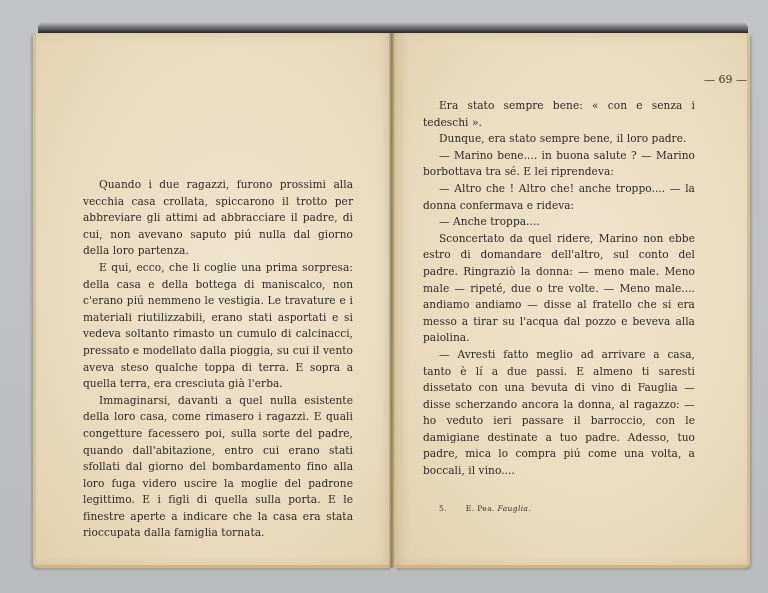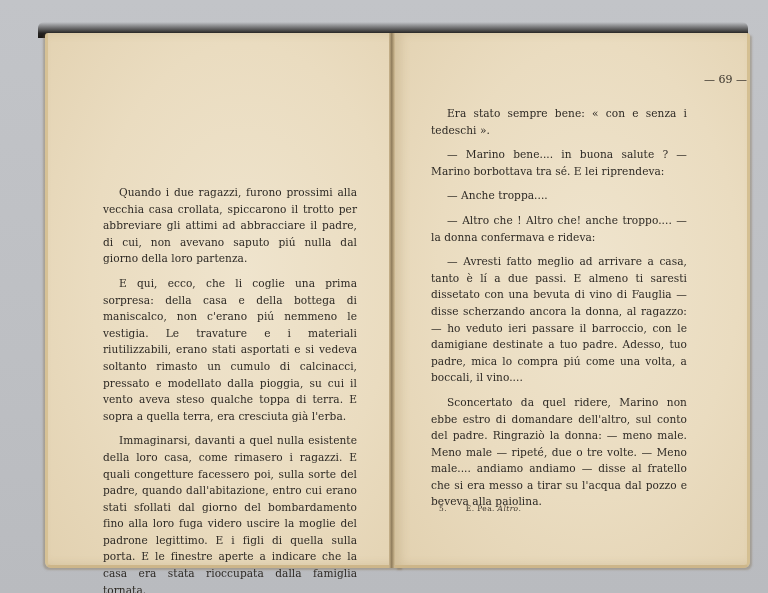--- a/index.html
+++ b/index.html
@@ -15,42 +15,42 @@
   }
   .book {
     position: absolute; left: 33px; top: 33px; width: 716px; height: 536px;
   }
   .page {
     position: absolute; top: 0; height: 532px;
     background: radial-gradient(ellipse at 55% 45%, #efe4cd 0%, #eadcc0 55%, #e2d1b0 100%);
     color: #2e2a25;
   }
   .page.left {
-    left: 12px; width: 356px;
+    left: 0; width: 356px;
     border-left: 3px solid #d6c195;
     border-bottom: 3px solid #cdb68a;
     border-radius: 3px 0 0 6px;
     box-shadow: inset -6px 0 10px rgba(140,110,60,0.18), -2px 2px 2px rgba(120,100,70,0.35);
   }
   .page.right {
     left: 362px; width: 352px;
     border-right: 3px solid #d4bf92;
     border-bottom: 3px solid #cdb68a;
     border-radius: 0 3px 6px 0;
     box-shadow: inset 6px 0 10px rgba(140,110,60,0.18), 2px 2px 2px rgba(120,100,70,0.35);
   }
   .gutter {
     position: absolute; left: 356px; top: 0; width: 6px; height: 535px;
     background: linear-gradient(90deg, #cbb68e 0%, #8f7c5c 45%, #a4906c 60%, #d3bf98 100%);
   }
   .text {
     position: absolute; font-size: 10.6px; line-height: 16.6px;
     text-align: justify; letter-spacing: 0.05px;
   }
-  .text p { margin: 8px; text-indent: 16px; }
+  .text p { margin: 0; text-indent: 16px; }
   .left .text { left: 47px; top: 143px; width: 270px; }
   .right .text { left: 28px; top: 64px; width: 272px; }
   .pagenum {
     position: absolute; left: 0; width: 100%; top: 40px;
     text-align: right; font-size: 11px; color: #3a342c;
   }
   .gap { height: 30px; }
   .footer {
     position: absolute; left: 44px; top: 471px;
     font-size: 7.5px; color: #3a342c; letter-spacing: 0.4px;
@@ -72,28 +72,29 @@
       <p>Immaginarsi, davanti a quel nulla esistente della loro casa, come rimasero i ragazzi. E quali congetture facessero poi, sulla sorte del padre, quando dall'abitazione, entro cui erano stati sfollati dal giorno del bombardamento fino alla loro fuga videro uscire la moglie del padrone legittimo. E i figli di quella sulla porta. E le finestre aperte a indicare che la casa era stata rioccupata dalla famiglia tornata.</p>
     </div>
   </div>
 
   <div class="gutter"></div>
 
   <div class="page right">
     <div class="pagenum">— 69 —</div>
     <div class="text">
       <p>Era stato sempre bene: « con e senza i tedeschi ».</p>
+      <p>Dunque, era stato sempre bene, il loro padre.</p>
       <p>— Marino bene.... in buona salute ? — Marino borbottava tra sé. E lei riprendeva:</p>
+      <p>— Altro che ! Altro che! anche troppo.... — la donna confermava e rideva:</p>
       <p>— Anche troppa....</p>
-      <p>— Altro che ! Altro che! anche troppo.... — la donna confermava e rideva:</p>
+      <p>Sconcertato da quel ridere, Marino non ebbe estro di domandare dell'altro, sul conto del padre. Ringraziò la donna: — meno male. Meno male — ripeté, due o tre volte. — Meno male.... andiamo andiamo — disse al fratello che si era messo a tirar su l'acqua dal pozzo e beveva alla paiolina.</p>
       <p>— Avresti fatto meglio ad arrivare a casa, tanto è lí a due passi. E almeno ti saresti dissetato con una bevuta di vino di Fauglia — disse scherzando ancora la donna, al ragazzo: — ho veduto ieri passare il barroccio, con le damigiane destinate a tuo padre. Adesso, tuo padre, mica lo compra piú come una volta, a boccali, il vino....</p>
-      <p>Sconcertato da quel ridere, Marino non ebbe estro di domandare dell'altro, sul conto del padre. Ringraziò la donna: — meno male. Meno male — ripeté, due o tre volte. — Meno male.... andiamo andiamo — disse al fratello che si era messo a tirar su l'acqua dal pozzo e beveva alla paiolina.</p>
       <div class="gap"></div>
 
     </div>
     <div class="footer">
       <span class="num">5.</span>
       <span>E. Pea.</span>
-      <span class="title">Altro.</span>
+      <span class="title">Fauglia.</span>
     </div>
   </div>
 
 </div>
 
 </body></html>

